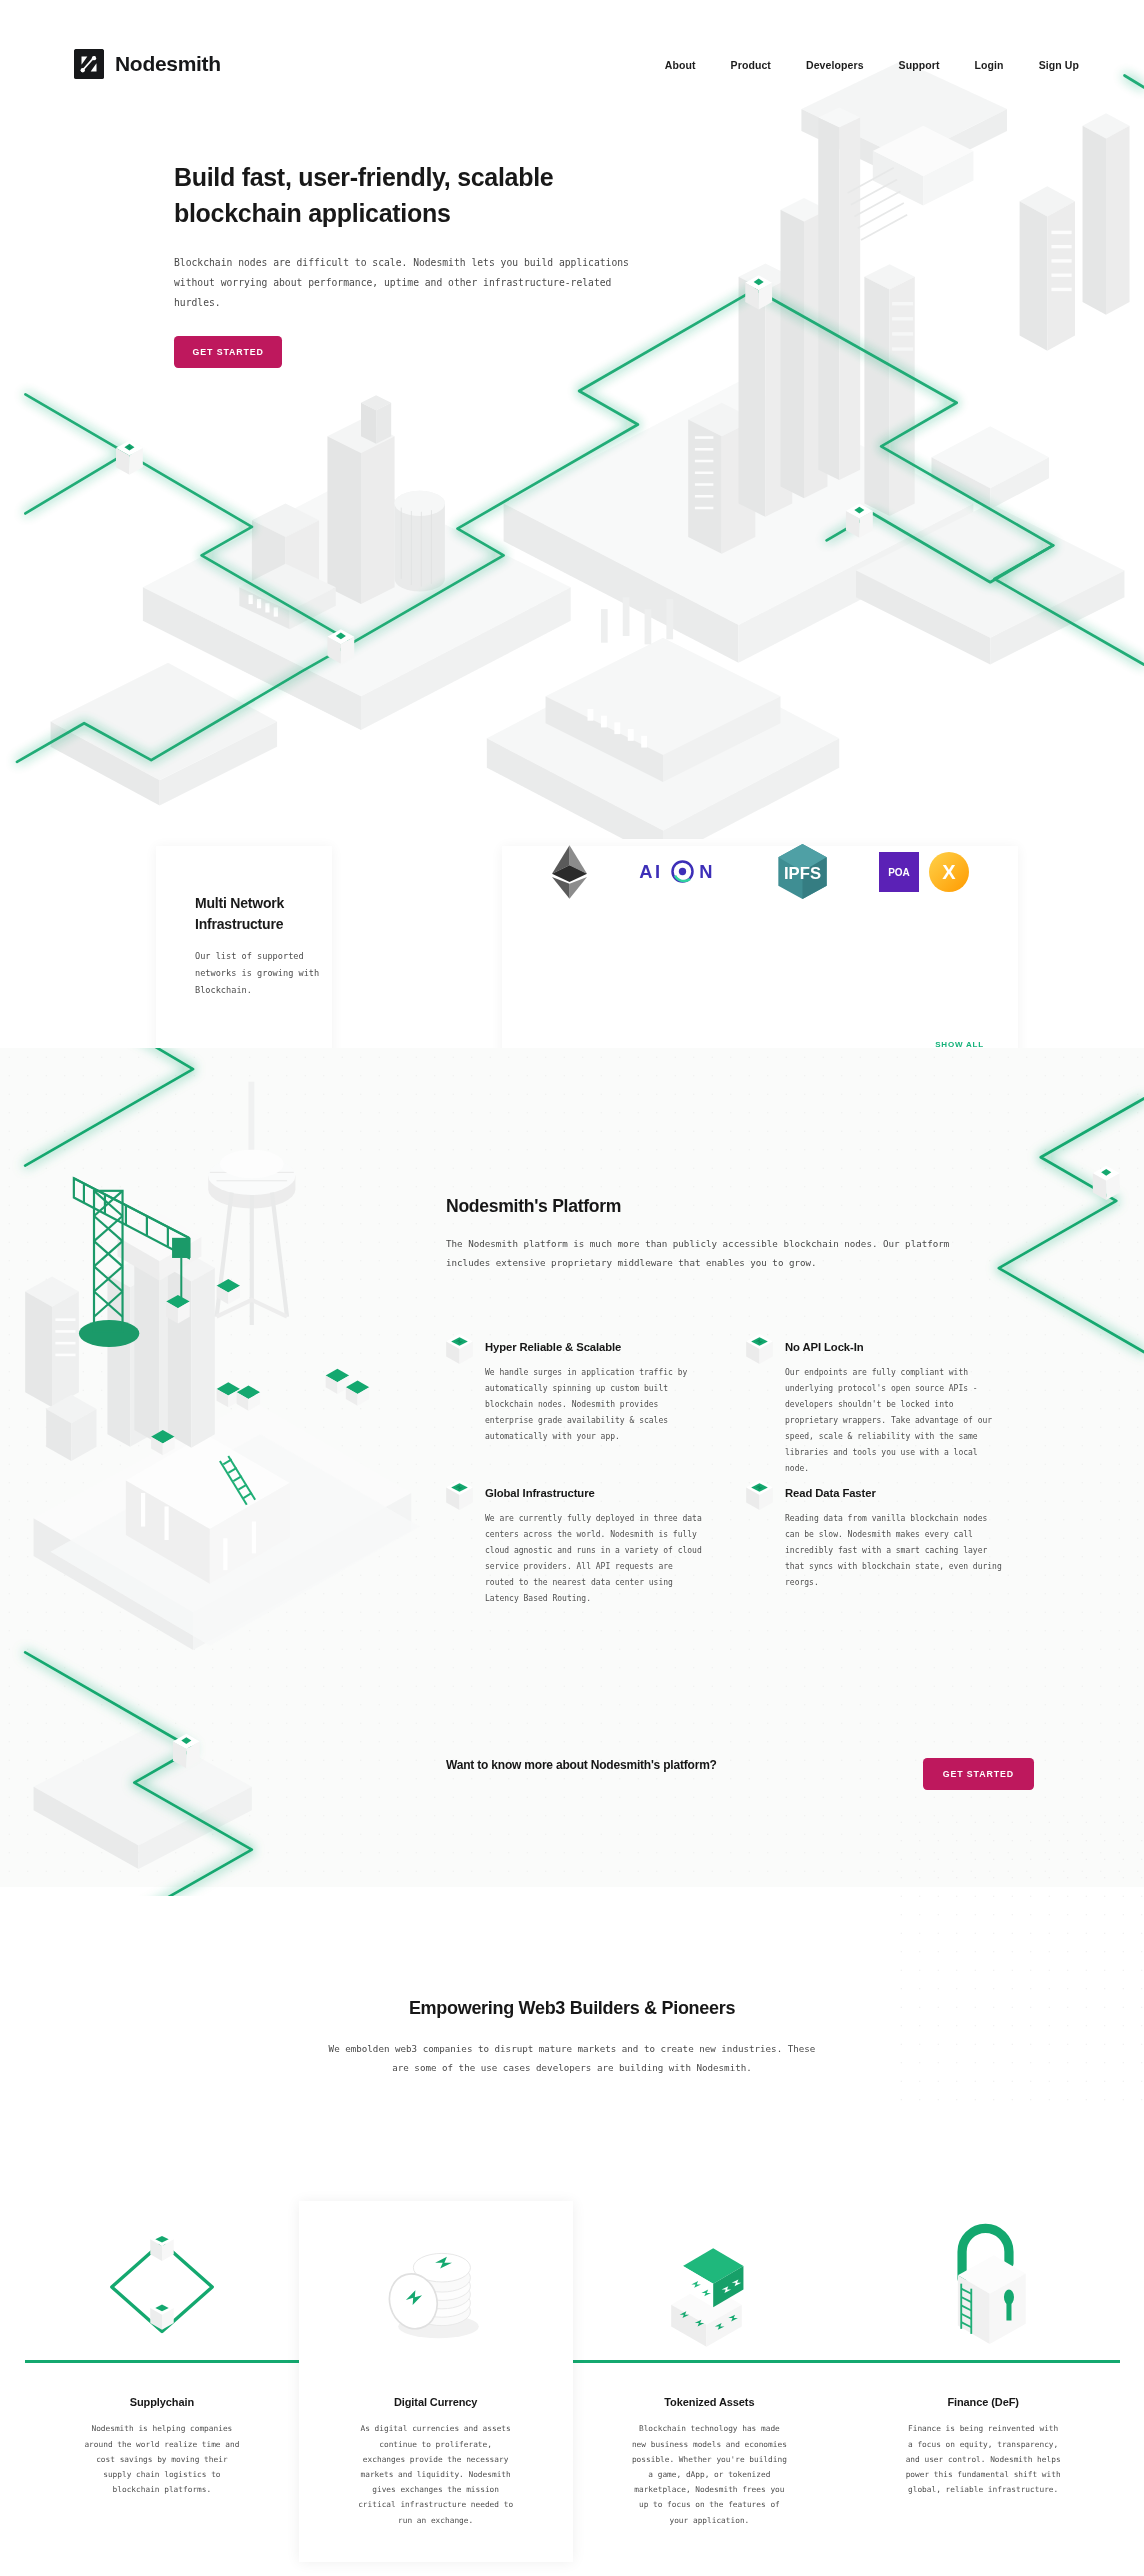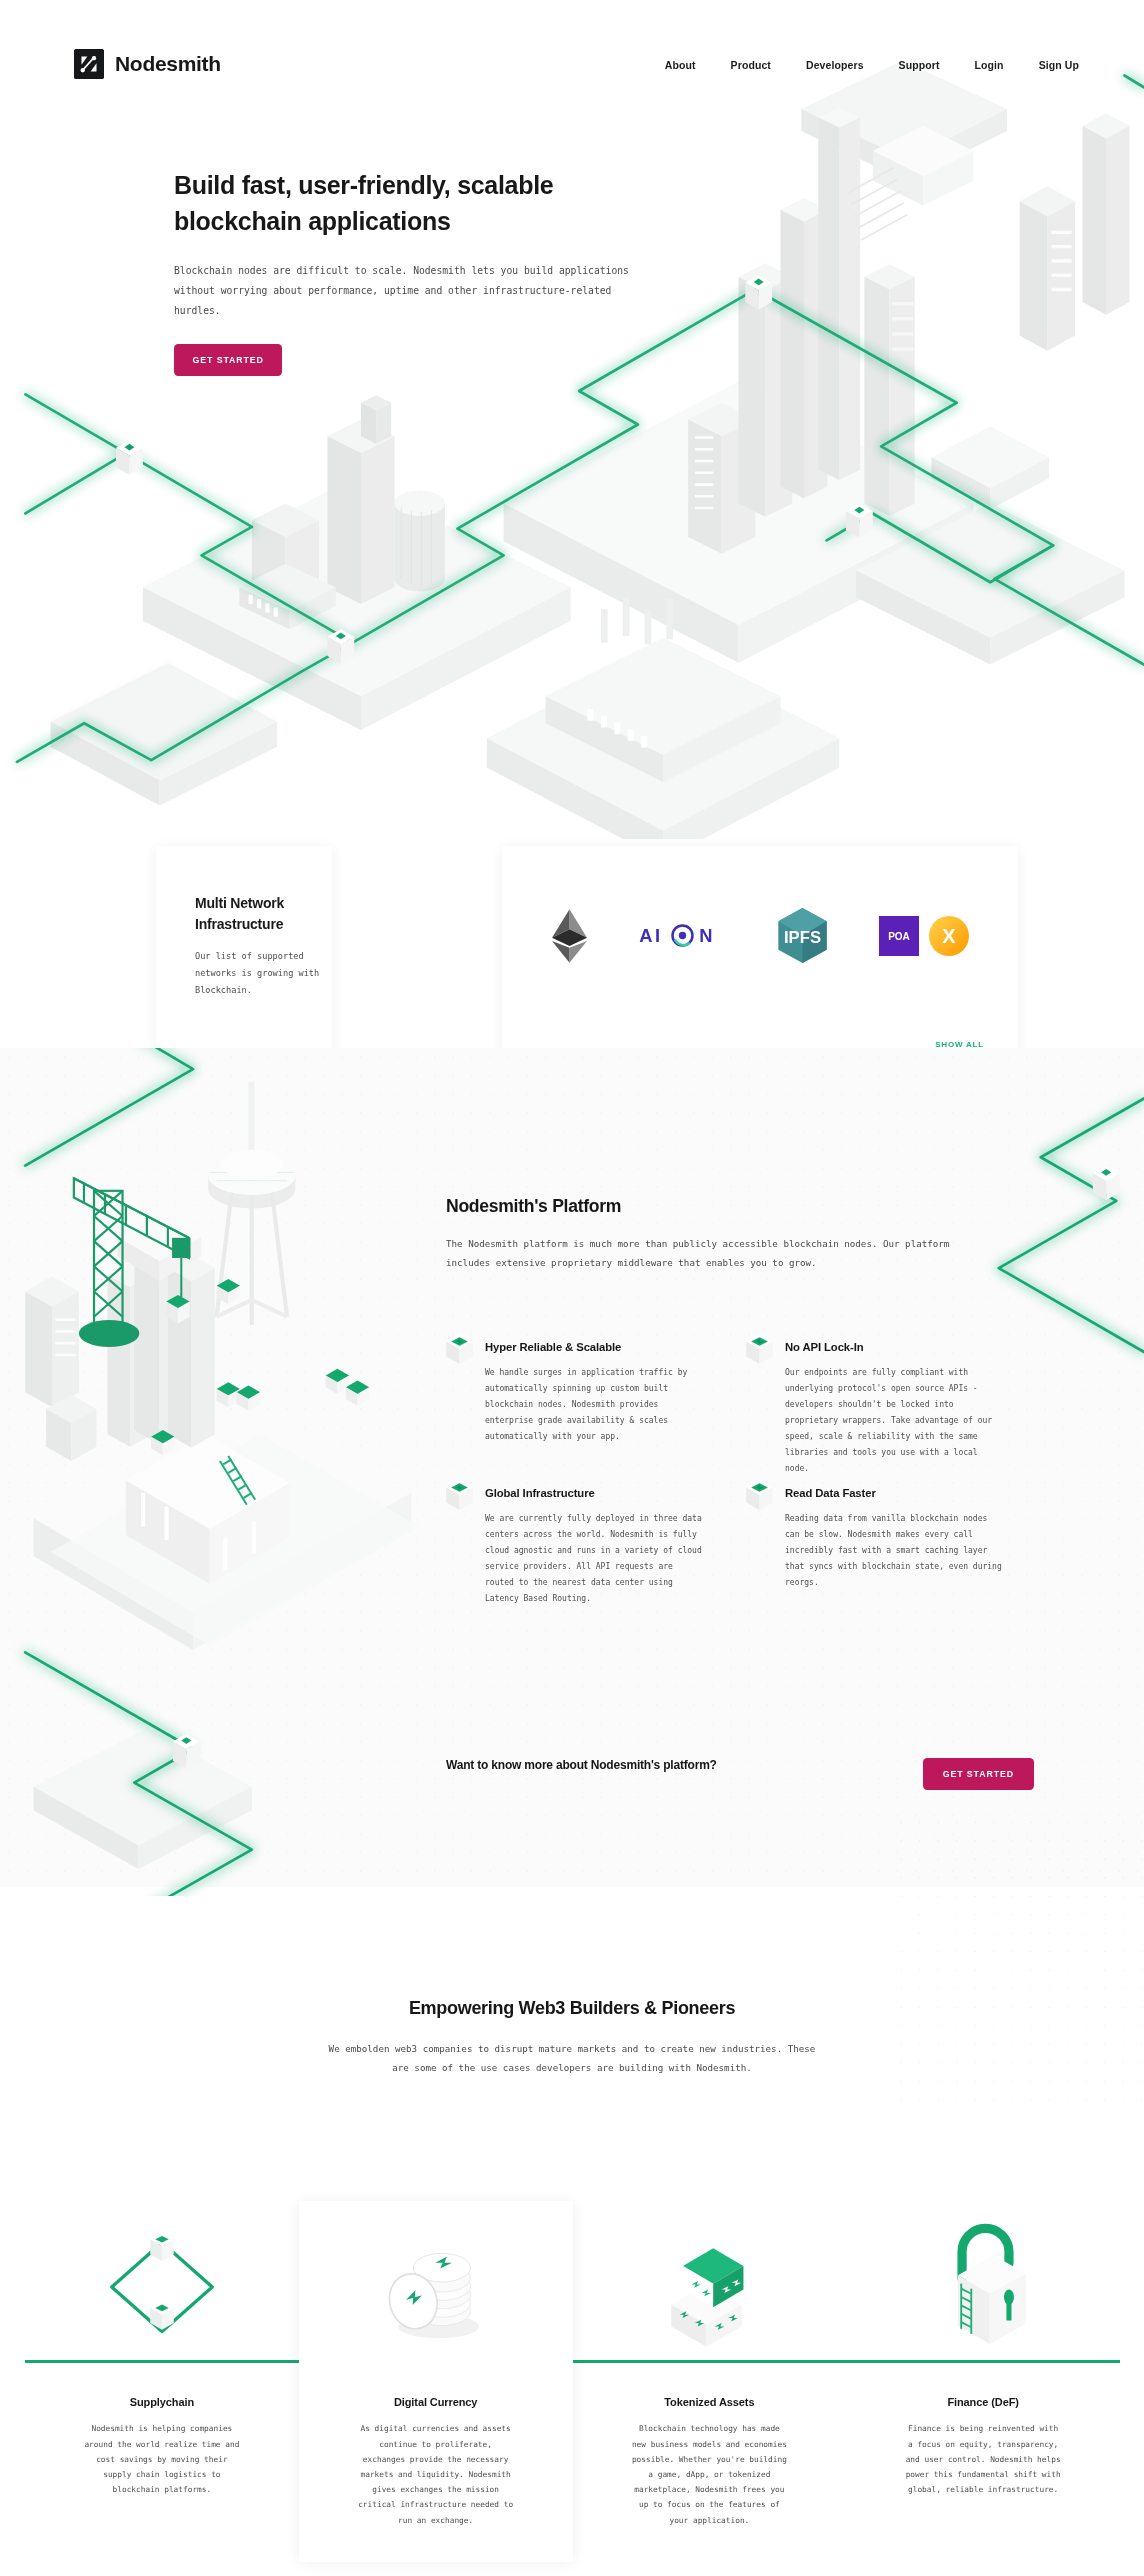--- a/index.html
+++ b/index.html
@@ -29,21 +29,21 @@
   .logo-mark svg { position: absolute; inset: 0; }
   .brand-name {
     font-size: 21px; font-weight: 700; letter-spacing: -0.3px; color: #17181a;
     font-family: "Liberation Sans", sans-serif;
   }
   .nav { position: absolute; right: 65px; top: 59px; display: flex; align-items: center; gap: 35px; }
   .nav a {
     font-size: 10.5px; font-weight: 700; color: #1c1c1c; text-decoration: none;
     letter-spacing: 0.1px;
   }
-  .hero-copy { position: absolute; left: 174px; top: 167px; width: 520px; z-index: 20; }
+  .hero-copy { position: absolute; left: 174px; top: 159px; width: 520px; z-index: 20; }
   h1.hero-title {
     font-size: 25px; font-weight: 700; line-height: 1.44; letter-spacing: -0.3px;
     color: #181818; max-width: 470px;
   }
   .hero-sub {
     margin-top: 22px; font-family: "DejaVu Sans Mono", monospace;
     font-size: 9.7px; line-height: 2.05; color: #4a4a4a; max-width: 487px;
   }
   .btn-dark {
     display: inline-flex; align-items: center; justify-content: center;
@@ -67,21 +67,21 @@
   .net-left h3 { font-size: 14px; font-weight: 700; line-height: 1.5; letter-spacing: -0.2px; color: #1a1a1a; }
   .net-left p {
     margin-top: 13.4px; font-family: "DejaVu Sans Mono", monospace;
     font-size: 8.6px; line-height: 2.0; color: #4d4d4d; width: 151px;
   }
   .net-right {
     position: absolute; left: 502px; top: 18.5px; width: 516px; height: 227px;
     background: #ffffff; box-shadow: 0 0.8px 11.8px rgba(0,0,0,0.055);
   }
   .net-logos { position: absolute; left: 0; top: 0; width: 516px; height: 180px;
-    display: flex; align-items: center; justify-content: center; gap: 52px; }
+    display: flex; align-items: flex-start; justify-content: center; gap: 52px; }
   .net-logo { display: flex; align-items: center; justify-content: center; height: 52px; }
   .show-all {
     position: absolute; right: 34px; bottom: 23.5px; font-size: 8px; font-weight: 700;
     letter-spacing: 0.8px; color: #13b179; text-decoration: none; cursor: pointer;
   }
 
   
   .platform {
     position: absolute; left: 0; top: 1048px; width: 1144px; height: 839px;
     background: #fafbfa;

